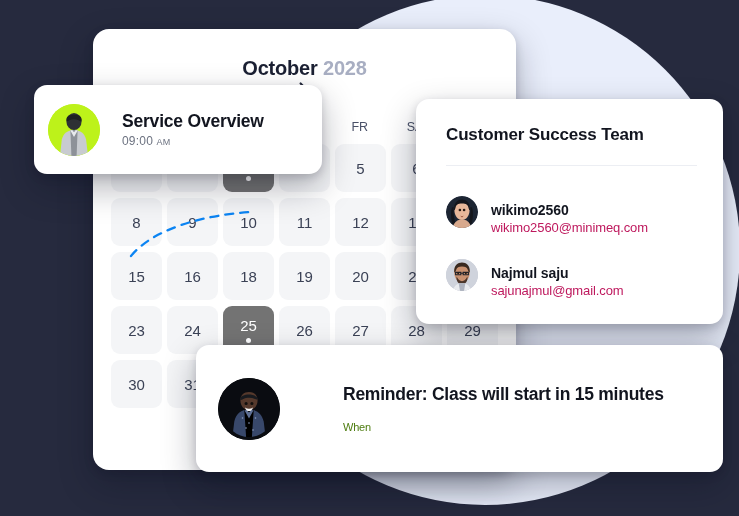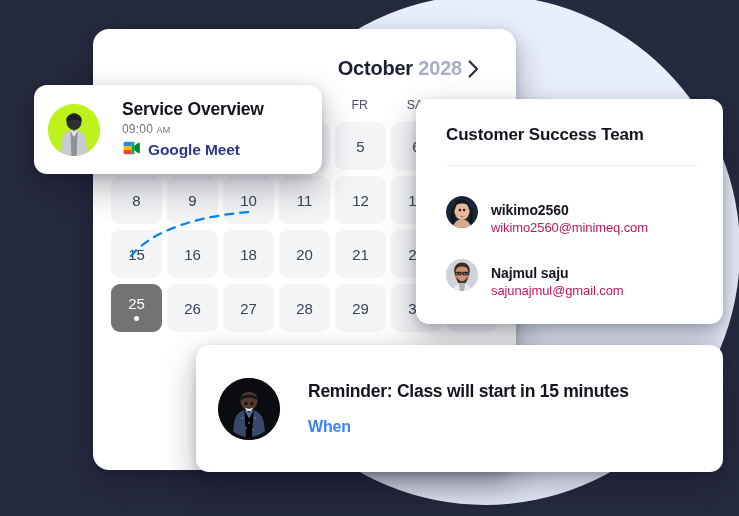--- a/index.html
+++ b/index.html
@@ -34,20 +34,21 @@
     left:93px; top:29px;
     width:423px; height:441px;
     border-radius:16px;
     padding:0;
   }
   #calendar-header {
     display:flex;
     align-items:center;
     justify-content:flex-end;
     padding:28px 32px 10px 32px;
+    flex-direction:column;
   }
   #calendar-title {
     font-size:20px;
     font-weight:bold;
     letter-spacing:-.2px;
     color:#1b2033;
     white-space:nowrap;
   }
   #calendar-title .year { color:#a8aec2; font-weight:bold; }
   #calendar-next {
@@ -208,40 +209,41 @@
 
   
   #reminder-card {
     left:196px; top:345px;
     width:527px; height:127px;
     border-radius:13px;
     display:flex;
     align-items:center;
     padding:0 22px;
     z-index:7;
+    gap:35px;
   }
   #reminder-avatar {
     width:62px; height:62px;
     border-radius:50%;
     flex:0 0 62px;
     overflow:hidden;
     position:relative;
     background:#0b0d12;
   }
   #reminder-body { padding-left:28px; }
   #reminder-title {
     font-size:17.5px;
     font-weight:bold;
     color:#12151f;
     letter-spacing:-.25px;
   }
   #reminder-when-label {
-    font-size:16px;
-    font-weight:bold;
-    color:#3b82f6;
+    font-size:11px;
+    font-weight:normal;
+    color:#4d7c0f;
     margin-top:16px;
     letter-spacing:-.2px;
   }
   #reminder-when-value {
     font-size:13.5px;
     color:#1b2033;
     margin-top:6px;
     letter-spacing:-.1px;
     white-space:nowrap;
   }
@@ -322,30 +324,36 @@
       <div class="day">
         <span class="num">15</span>
       </div>
       <div class="day">
         <span class="num">16</span>
       </div>
       <div class="day">
         <span class="num">18</span>
       </div>
       <div class="day">
+        <span class="num">19</span>
+      </div>
+      <div class="day">
         <span class="num">20</span>
       </div>
       <div class="day">
         <span class="num">21</span>
       </div>
       <div class="day">
         <span class="num">22</span>
       </div>
       <div class="day">
         <span class="num">23</span>
+      </div>
+      <div class="day">
+        <span class="num">24</span>
       </div>
       <div class="day selected">
         <span class="num">25</span>
         <span class="dot"></span>
       </div>
       <div class="day">
         <span class="num">26</span>
       </div>
       <div class="day">
         <span class="num">27</span>
@@ -384,32 +392,20 @@
         <path d="M26 26c1.3 0 2.5.15 3.6.44L28.6 52h-5.2l-1-25.56c1.1-.29 2.3-.44 3.6-.44z" fill="#8d9198"></path>
         <path d="M22.3 26.6L26 33l3.7-6.4-1.9-.5-1.8 2.2-1.8-2.2-1.9.5z" fill="#e7e9ec"></path>
       </g>
     </svg>
   </div>
   <div id="service-body">
     <div id="service-name">Service Overview</div>
     <div id="service-time">
       <span>09:00</span>
       <span class="ampm">AM</span>
-    </div>
-    <div id="service-provider">
-      <span>
-        <svg width="19" height="16" viewBox="0 0 24 20" aria-hidden="true">
-          <path d="M2 4.2C2 3 2.9 2.1 4 2.1h8.2v5.3H2V4.2z" fill="#2684fc"></path>
-          <path d="M2 12.6h10.2v5.3H4c-1.1 0-2-.9-2-2.1v-3.2z" fill="#ea4335"></path>
-          <path d="M2 7.4h10.2v5.2H2V7.4z" fill="#ffba00"></path>
-          <path d="M12.2 2.1h3.3v15.8h-3.3V2.1z" fill="#00ac47"></path>
-          <path d="M15.5 7.2l5.1-3.6c.8-.6 1.9 0 1.9 1v10.8c0 1-1.1 1.6-1.9 1l-5.1-3.6V7.2z" fill="#00832d"></path>
-        </svg>
-      </span>
-      <span id="service-provider-label">Google Meet</span>
     </div>
   </div>
 </div>
 
 <div class="card" id="team-card">
   <div id="team-title">Customer Success Team</div>
   <div id="team-divider"></div>
   <div id="team-list">
       <div class="team-member">
         <div class="member-avatar"><svg viewBox="0 0 32 32" width="32" height="32" aria-hidden="true">

